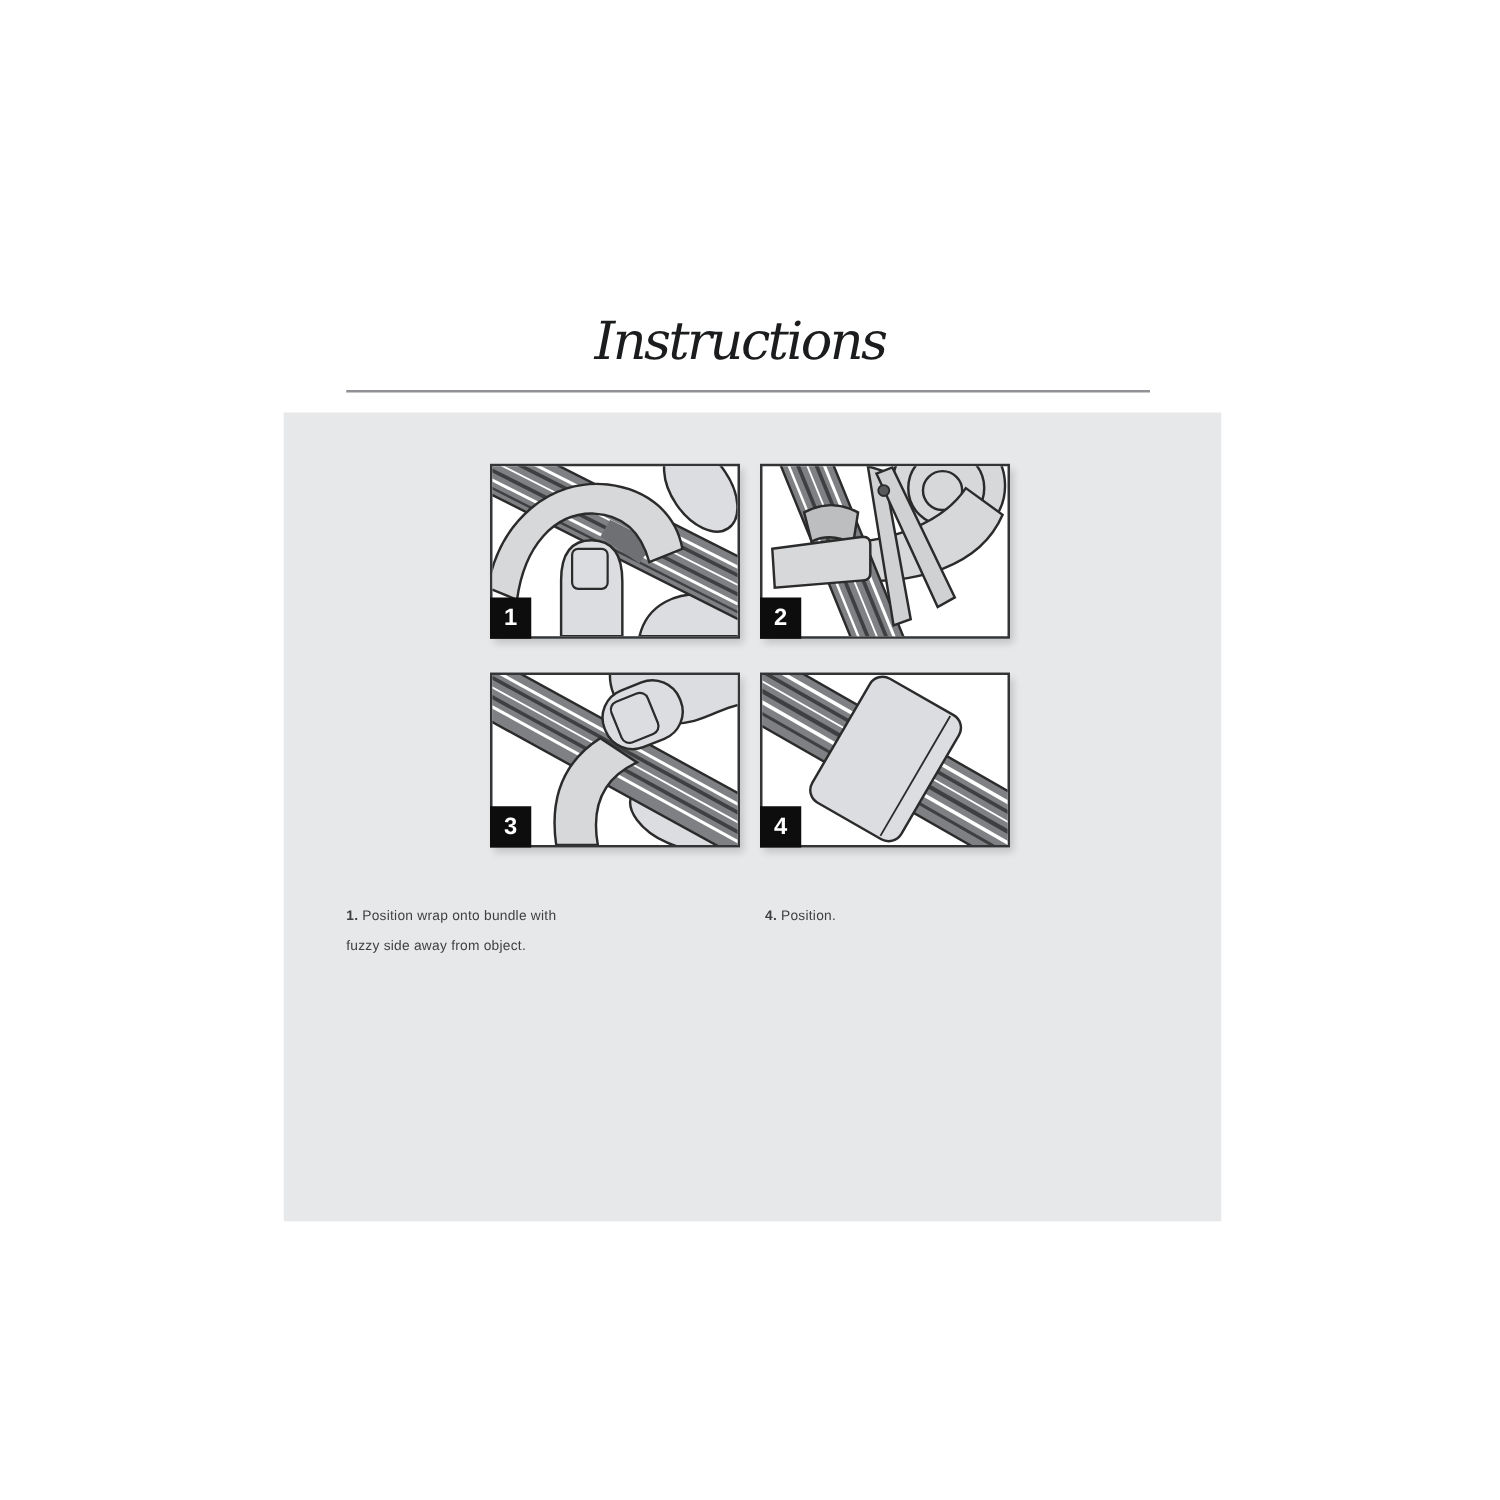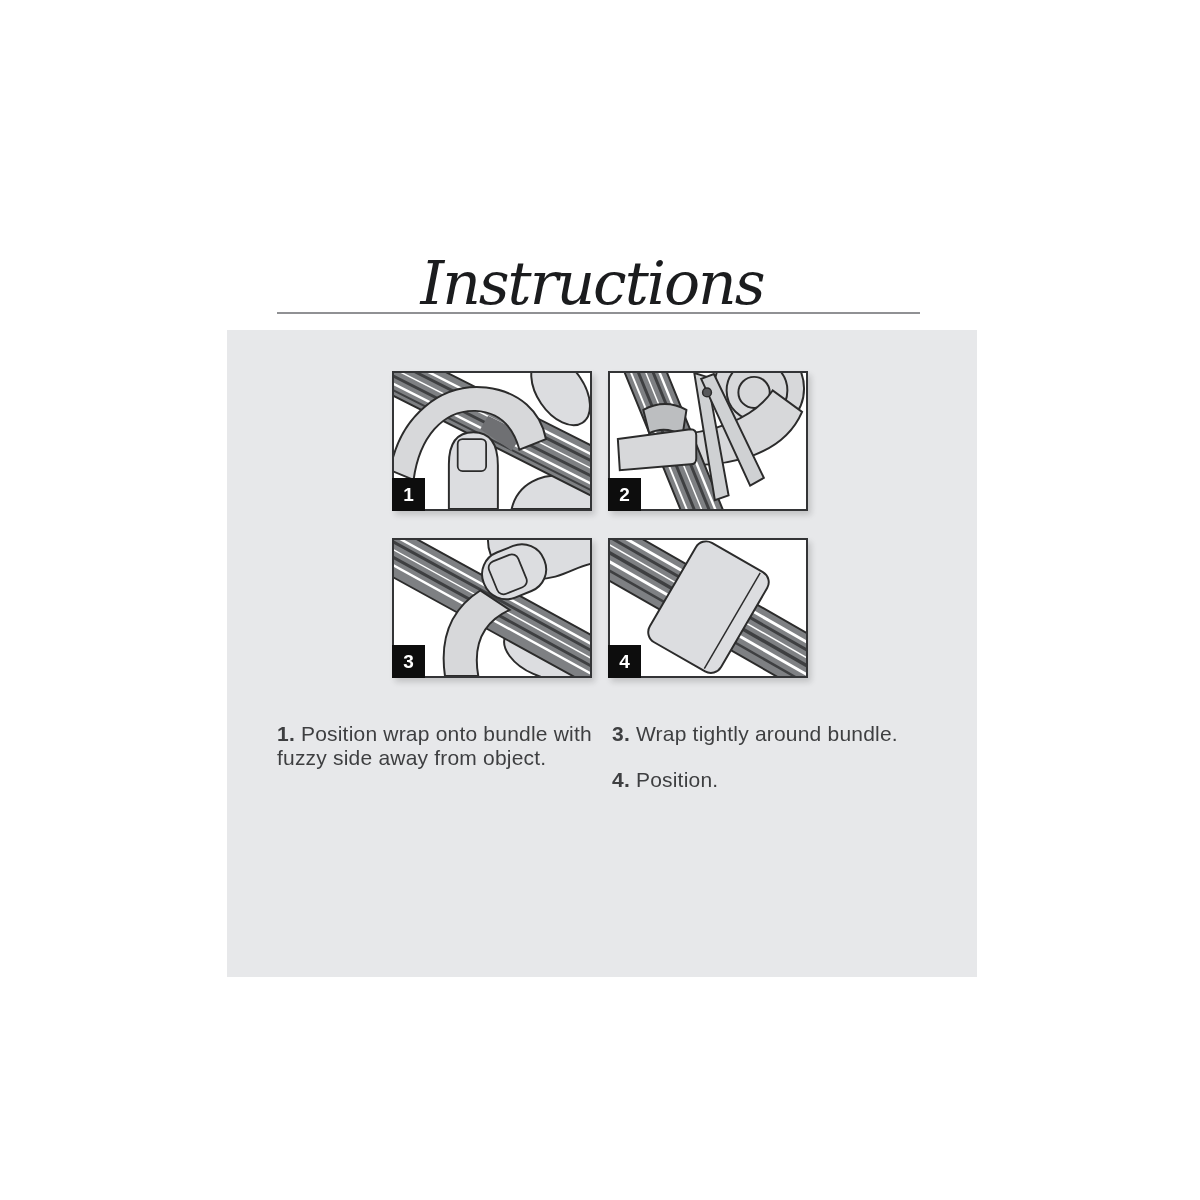--- a/index.html
+++ b/index.html
@@ -12,21 +12,21 @@
   }
   .page { position:absolute; top:0; left:0; width:1200px; height:1200px; background:#ffffff; }
 
   .title {
     position:absolute;
     top:248px; left:0; width:1184px;
     text-align:center;
     font-family:"DejaVu Serif", serif;
     font-style:italic;
     font-weight:normal;
-    font-size:60px;
+    font-size:42px;
     letter-spacing:-2px;
     color:#1b1c1e;
   }
   .rule {
     position:absolute;
     top:312px; left:277px; width:643px; height:2px;
     background:var(--line,#909194);
   }
   .panel {
     position:absolute;
@@ -54,21 +54,21 @@
     color:#ffffff;
     font-size:19px; font-weight:bold;
     display:flex; align-items:center; justify-content:center;
     letter-spacing:0;
   }
 
   .col { position:absolute; width:334px; }
   .col-left  { left:50px;  top:392px; }
   .col-right { left:385px; top:392px; }
   .step-text {
-    font-size:21px;
+    font-size:11px;
     line-height:23.5px;
     letter-spacing:0.2px;
     color:var(--text,#3e3f41);
     margin-bottom:22px;
   }
   .step-text b { font-weight:bold; }
   .step-text .t { white-space:pre-line; }
 </style>
 </head>
 <body>
@@ -166,18 +166,17 @@
         </g>
       </svg>
       <div class="badge">4</div>
     </div>
 
     <div class="col col-left">
       <p class="step-text"><b>1.</b> <span class="t">Position wrap onto bundle with
 fuzzy side away from object.</span></p>
     </div>
     <div class="col col-right">
-      <p class="step-text"><b>3.</b> <span class="t">Wrap tightly around bundle.</span></p>
       <p class="step-text"><b>4.</b> <span class="t">Position.</span></p>
     </div>
 
   </div>
 </div>
 
 </body></html>

